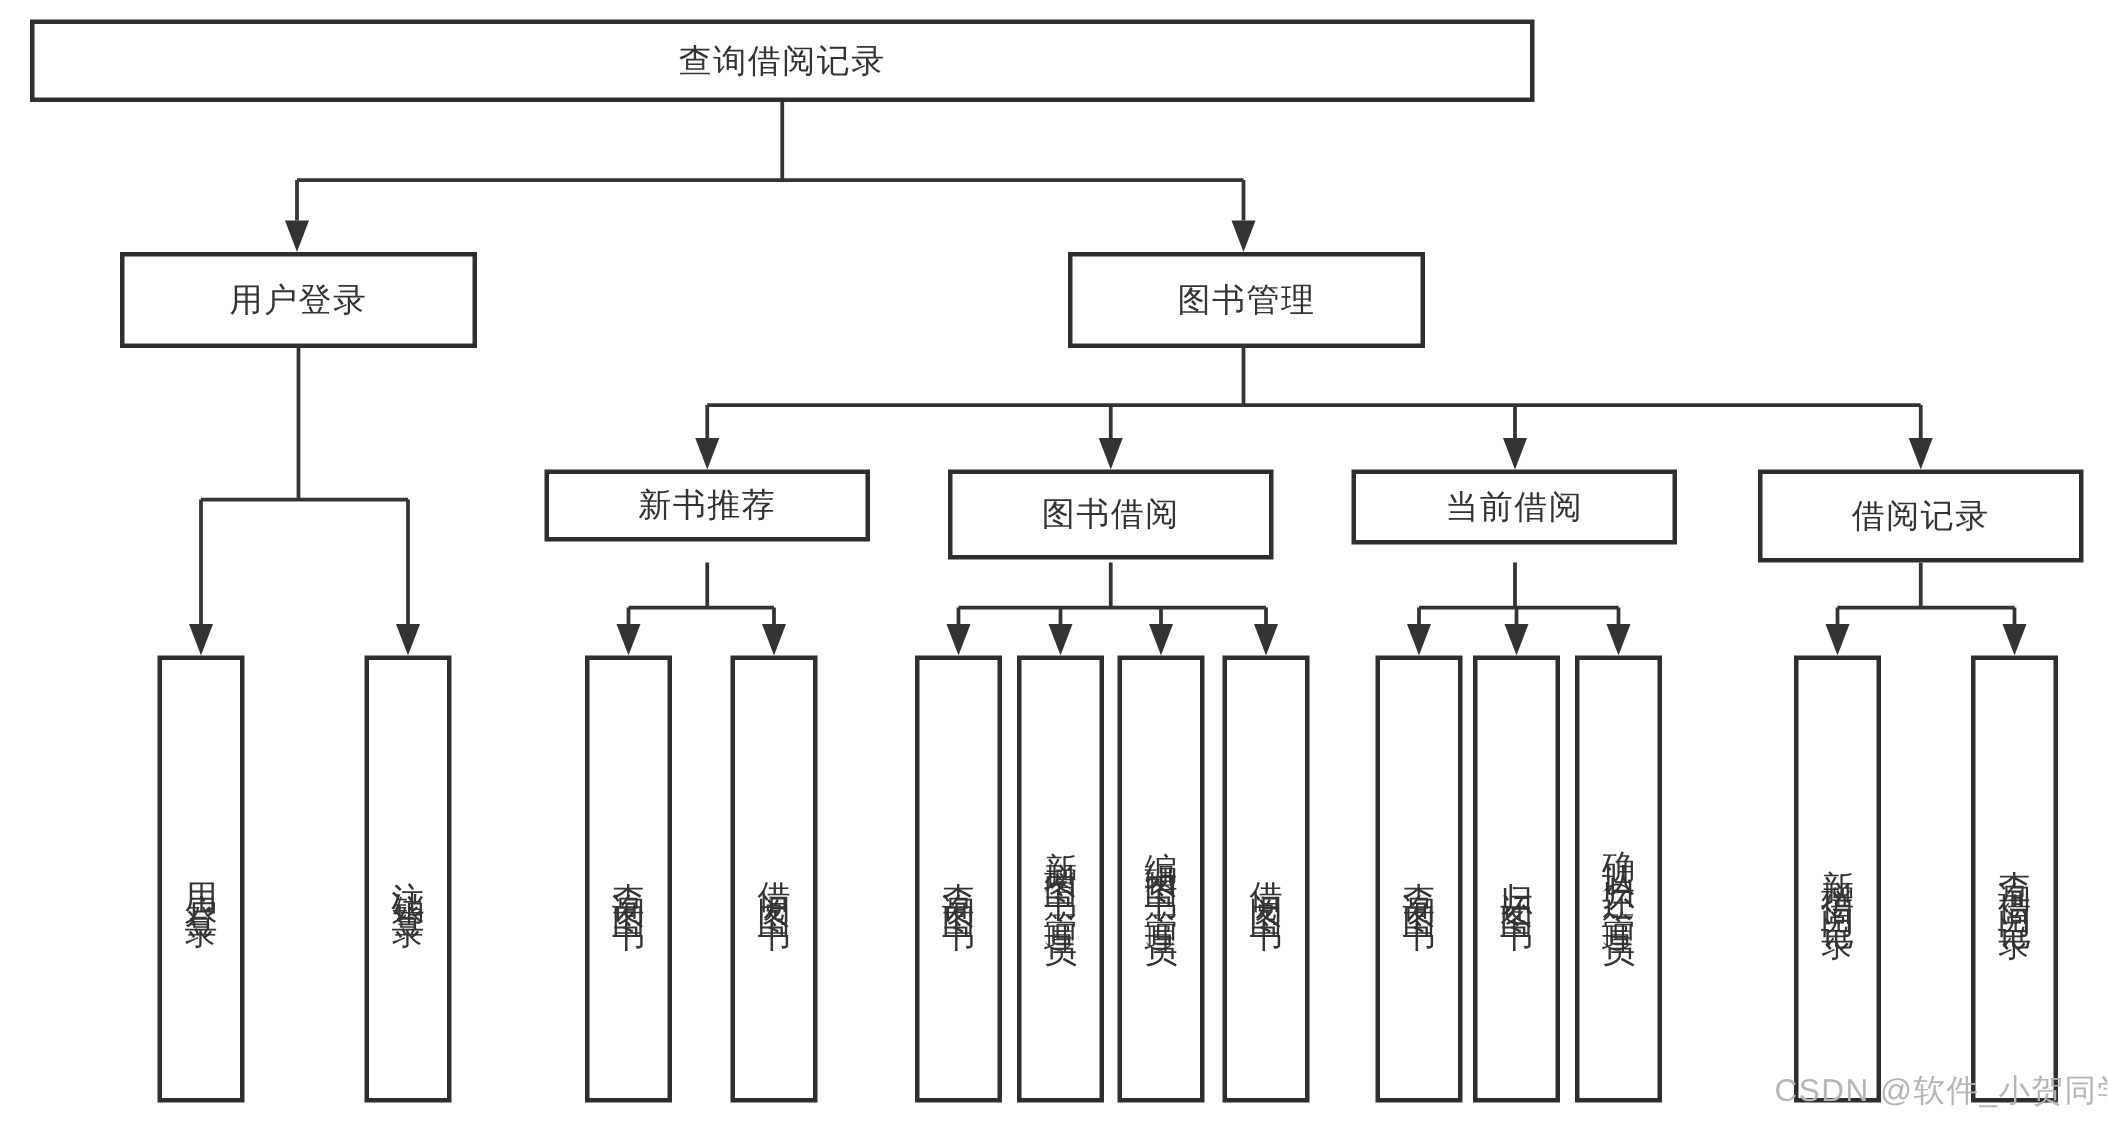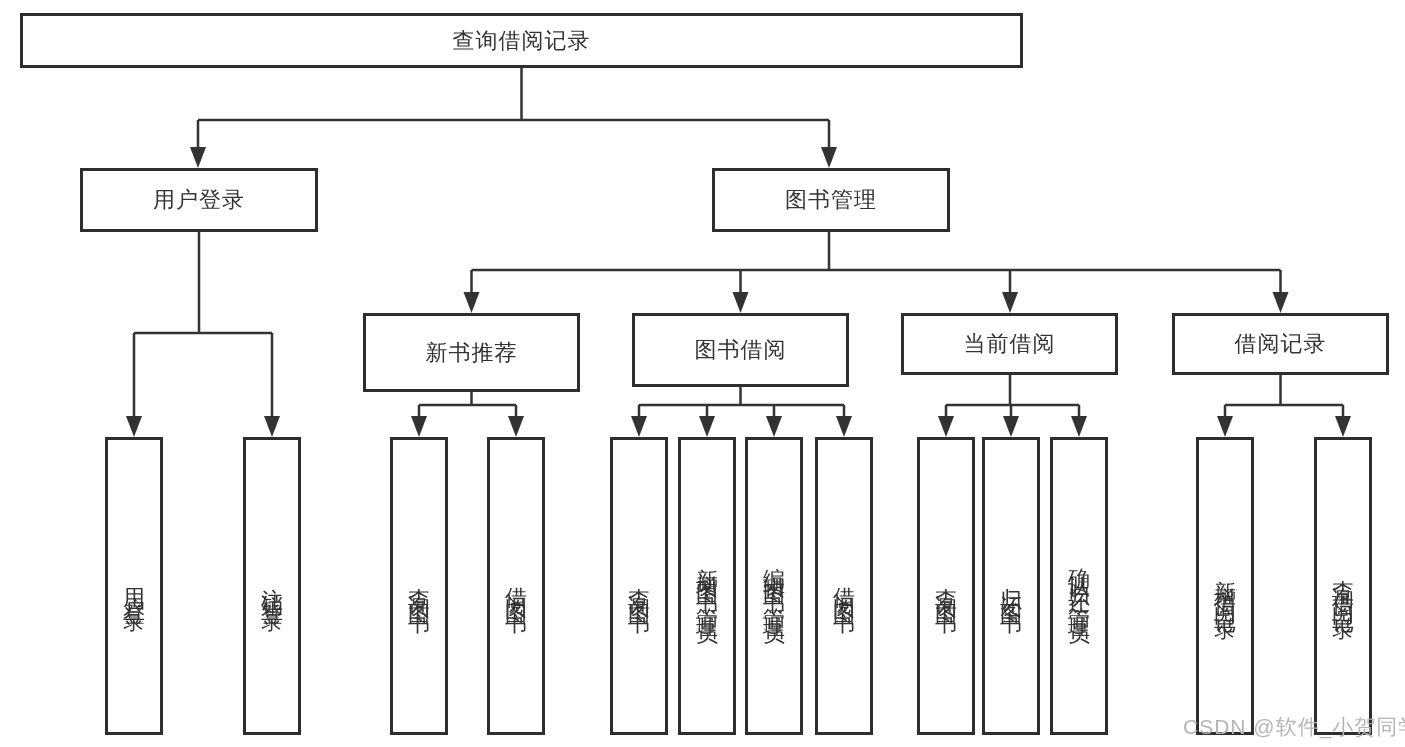--- a/index.html
+++ b/index.html
@@ -91,23 +91,23 @@
       <polygon points="1217,416 1233,416 1225,437"></polygon>
       <polygon points="1335,416 1351,416 1343,437"></polygon>
     </g>
   </svg>
 
   <div class="node hnode" style="left:20px; top:13px; width:1003px; height:55px;">查询借阅记录</div>
 
   <div class="node hnode" style="left:80px; top:168px; width:238px; height:64px;">用户登录</div>
   <div class="node hnode" style="left:712px; top:168px; width:238px; height:64px;">图书管理</div>
 
-  <div class="node hnode" style="left:363px; top:313px; width:217px; height:79px;">新书推荐</div>
-  <div class="node hnode" style="left:632px; top:313px; width:217px; height:74px;">图书借阅</div>
-  <div class="node hnode" style="left:901px; top:313px; width:217px; height:62px;font-family:Liberation Serif, serif;">当前借阅</div>
+  <div class="node hnode" style="left:363px; top:313px; width:217px; height:48px;">新书推荐</div>
+  <div class="node hnode" style="left:632px; top:313px; width:217px; height:60px;">图书借阅</div>
+  <div class="node hnode" style="left:901px; top:313px; width:217px; height:50px;font-family:Liberation Serif, serif;">当前借阅</div>
   <div class="node hnode" style="left:1172px; top:313px; width:217px; height:62px;">借阅记录</div>
 
   <div class="node vnode" style="left:105px; top:437px; width:58px; height:298px;">用户登录</div>
   <div class="node vnode" style="left:243px; top:437px; width:58px; height:298px;">注销登录</div>
 
   <div class="node vnode" style="left:390px; top:437px; width:58px; height:298px;">查询图书</div>
   <div class="node vnode" style="left:487px; top:437px; width:58px; height:298px;">借阅图书</div>
 
   <div class="node vnode" style="left:610px; top:437px; width:58px; height:298px;">查询图书</div>
   <div class="node vnode" style="left:678px; top:437px; width:58px; height:298px;">新增图书（管理员）</div>

